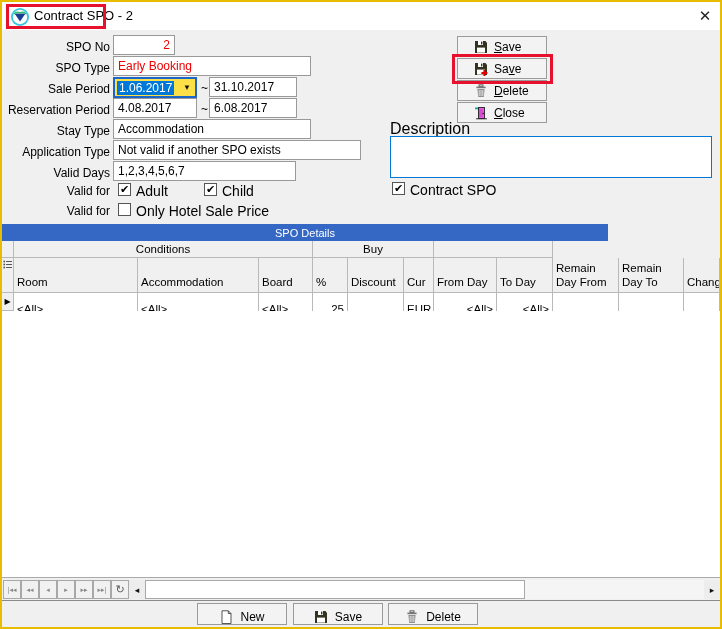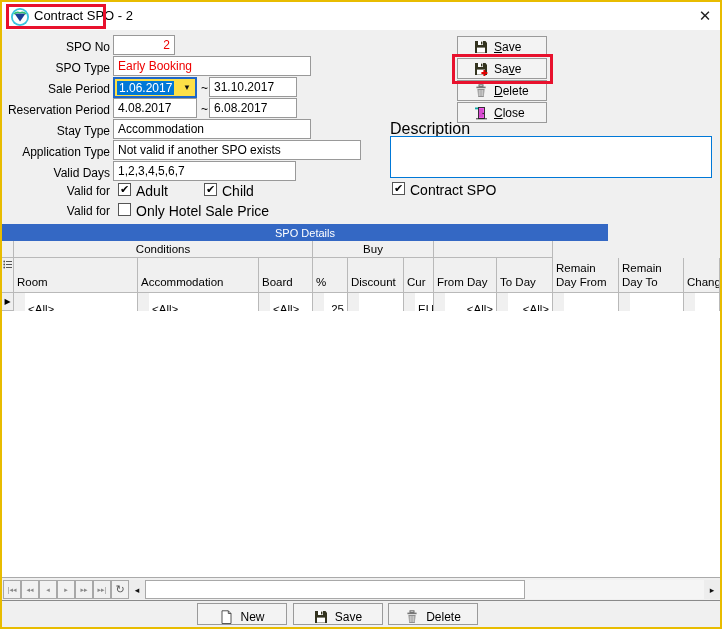--- a/index.html
+++ b/index.html
@@ -49,21 +49,21 @@
 
   
   .grid-title { left:0px; top:222px; width:606px; height:17px; background:#3468C4; color:#fff;
                 font-size:11px; display:flex; align-items:center; justify-content:center; }
   .grid-rows { left:0px; width:718px; display:grid;
                grid-template-columns:12px 124px 121px 54px 35px 56px 30px 63px 56px 66px 65px 1fr; }
   .g-cell { border-right:1px solid #B9B9B9; border-bottom:1px solid #B9B9B9; background:#F0F0F0;
             font-size:11.5px; color:#000; overflow:hidden; white-space:nowrap; }
   .grp { display:flex; align-items:center; justify-content:center; }
   .hdr { display:flex; align-items:flex-end; padding:1px 2px 2px 3px; white-space:normal; line-height:1.2; }
-  .dat { background:#fff; display:flex; align-items:center; padding:16px 3px; border-bottom:1px solid #C9C9C9;margin-left:11px; }
+  .dat { background:#fff; display:flex; align-items:center; padding:16px 3px; border-bottom:1px solid #C9C9C9; }
   .right { justify-content:flex-end; }
   .grid-body { left:0px; top:309px; width:718px; height:267px; background:#fff; border-bottom:1px solid #aaa; }
   .row-ind { display:flex; align-items:center; justify-content:center; font-size:8px; color:#000; background:#F0F0F0; }
 
   
   .navbar { left:0; top:576px; width:718px; height:22px; background:#F0F0F0; }
   .nav-btn { top:578px; width:18px; height:19px; background:#f1f1f1; border:1px solid #A8A8A8;
              display:flex; align-items:center; justify-content:center; font-size:7px; color:#8a8a8a; cursor:pointer; }
   .nav-refresh { font-size:11px; color:#555; }
   .scroll-arrow { top:578px; width:16px; height:19px; display:flex; align-items:center; justify-content:center;

